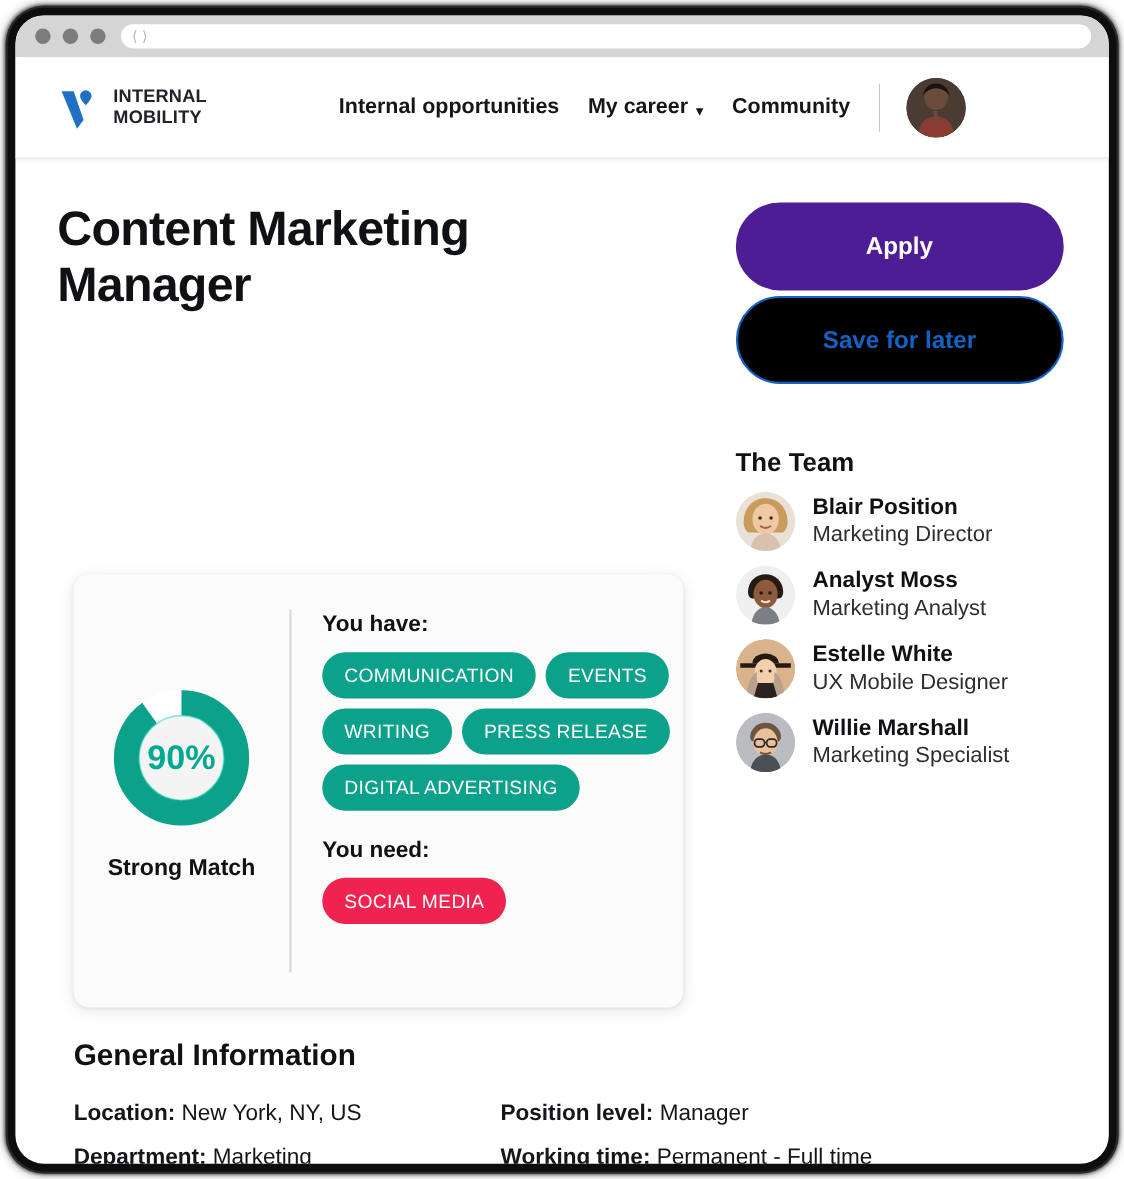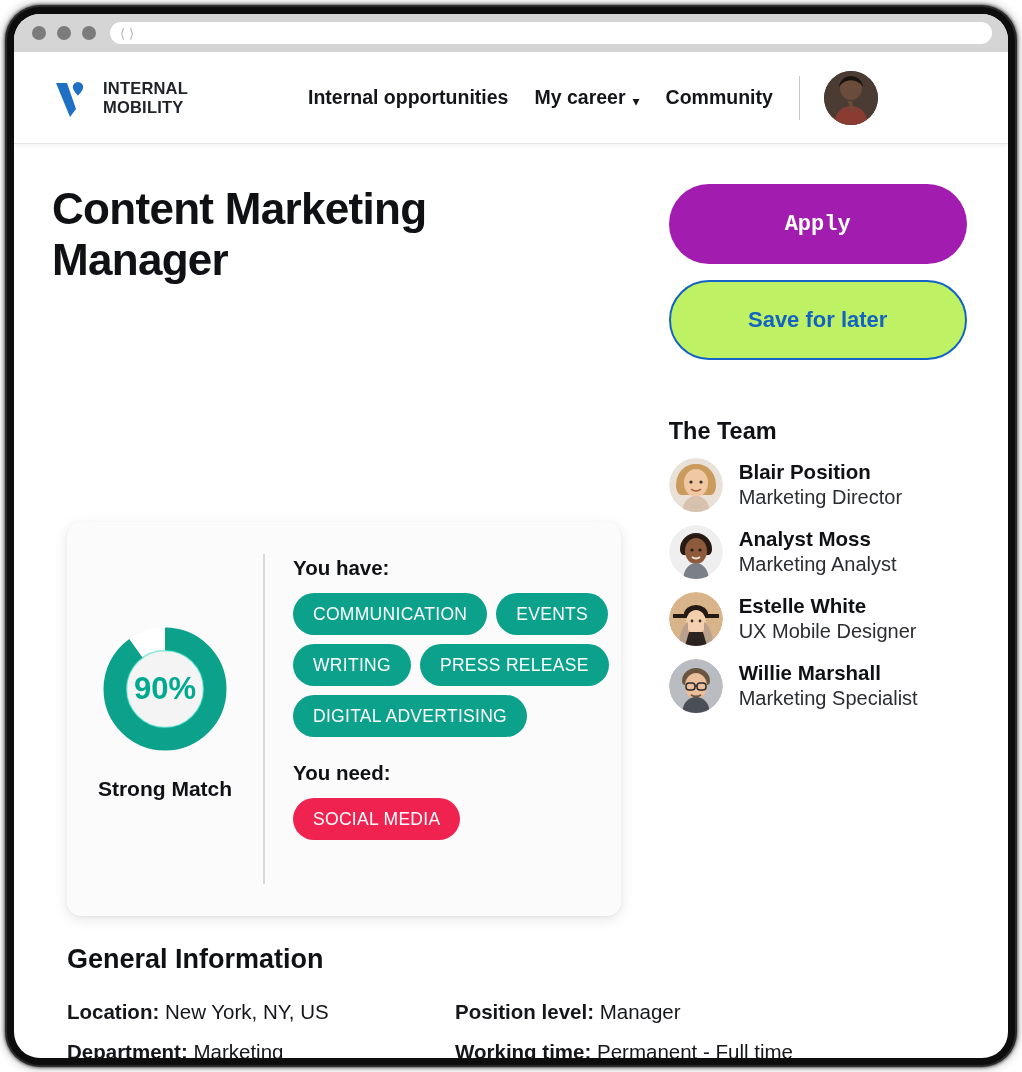--- a/index.html
+++ b/index.html
@@ -209,26 +209,26 @@
     border-radius: 40px;
     display: flex;
     align-items: center;
     justify-content: center;
     font-size: 22px;
     font-weight: bold;
     cursor: pointer;
     border: none;
     font-family: "Liberation Sans", sans-serif;
   }
-  #apply-btn { background: #a21caf; color: #ffffff; font-family: Liberation Mono, monospace; }
+  #apply-btn { background: #4c1d95; color: #ffffff; }
   #save-btn {
-    background: #bef264;
+    background: #000000;
     color: #1263c4;
     border: 2px solid #1263c4;
-    margin-top: 16px;
+    margin-top: 5px;
     text-align: center;
   }
   #team-heading {
     font-size: 23.5px;
     font-weight: bold;
     color: #101114;
     margin-top: 58px;
     margin-bottom: 12px;
   }
   .team-member {

